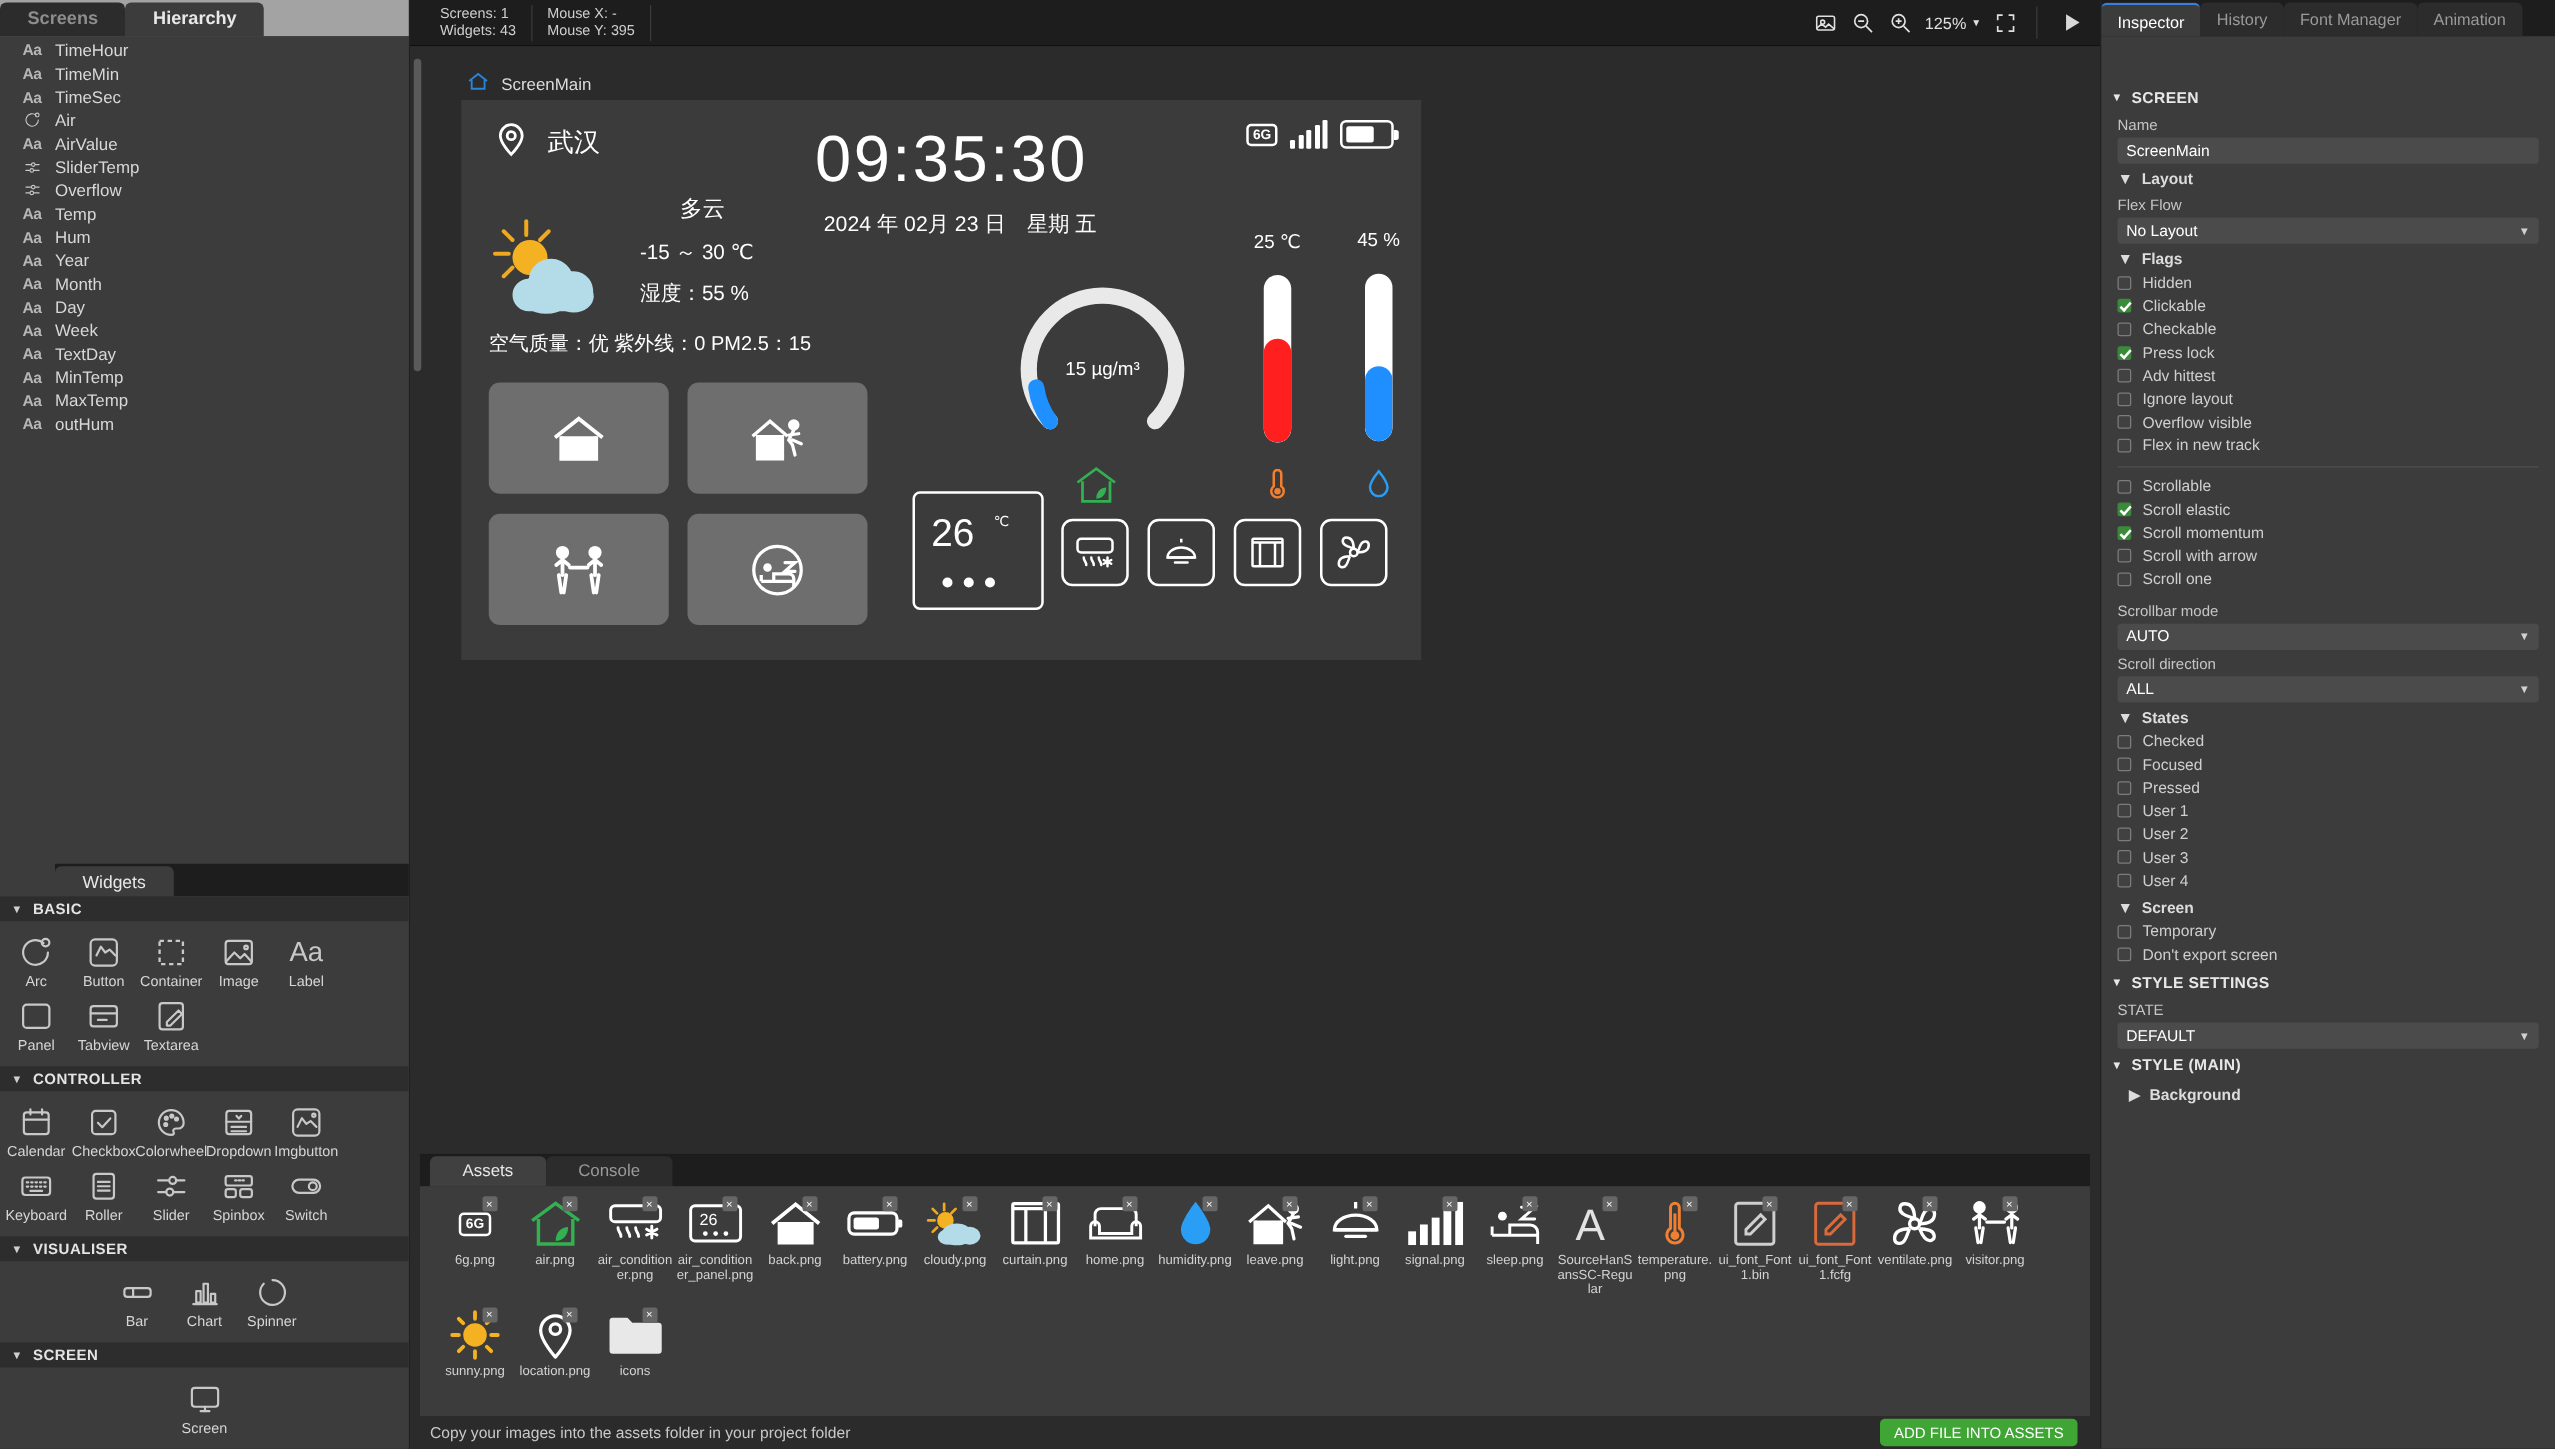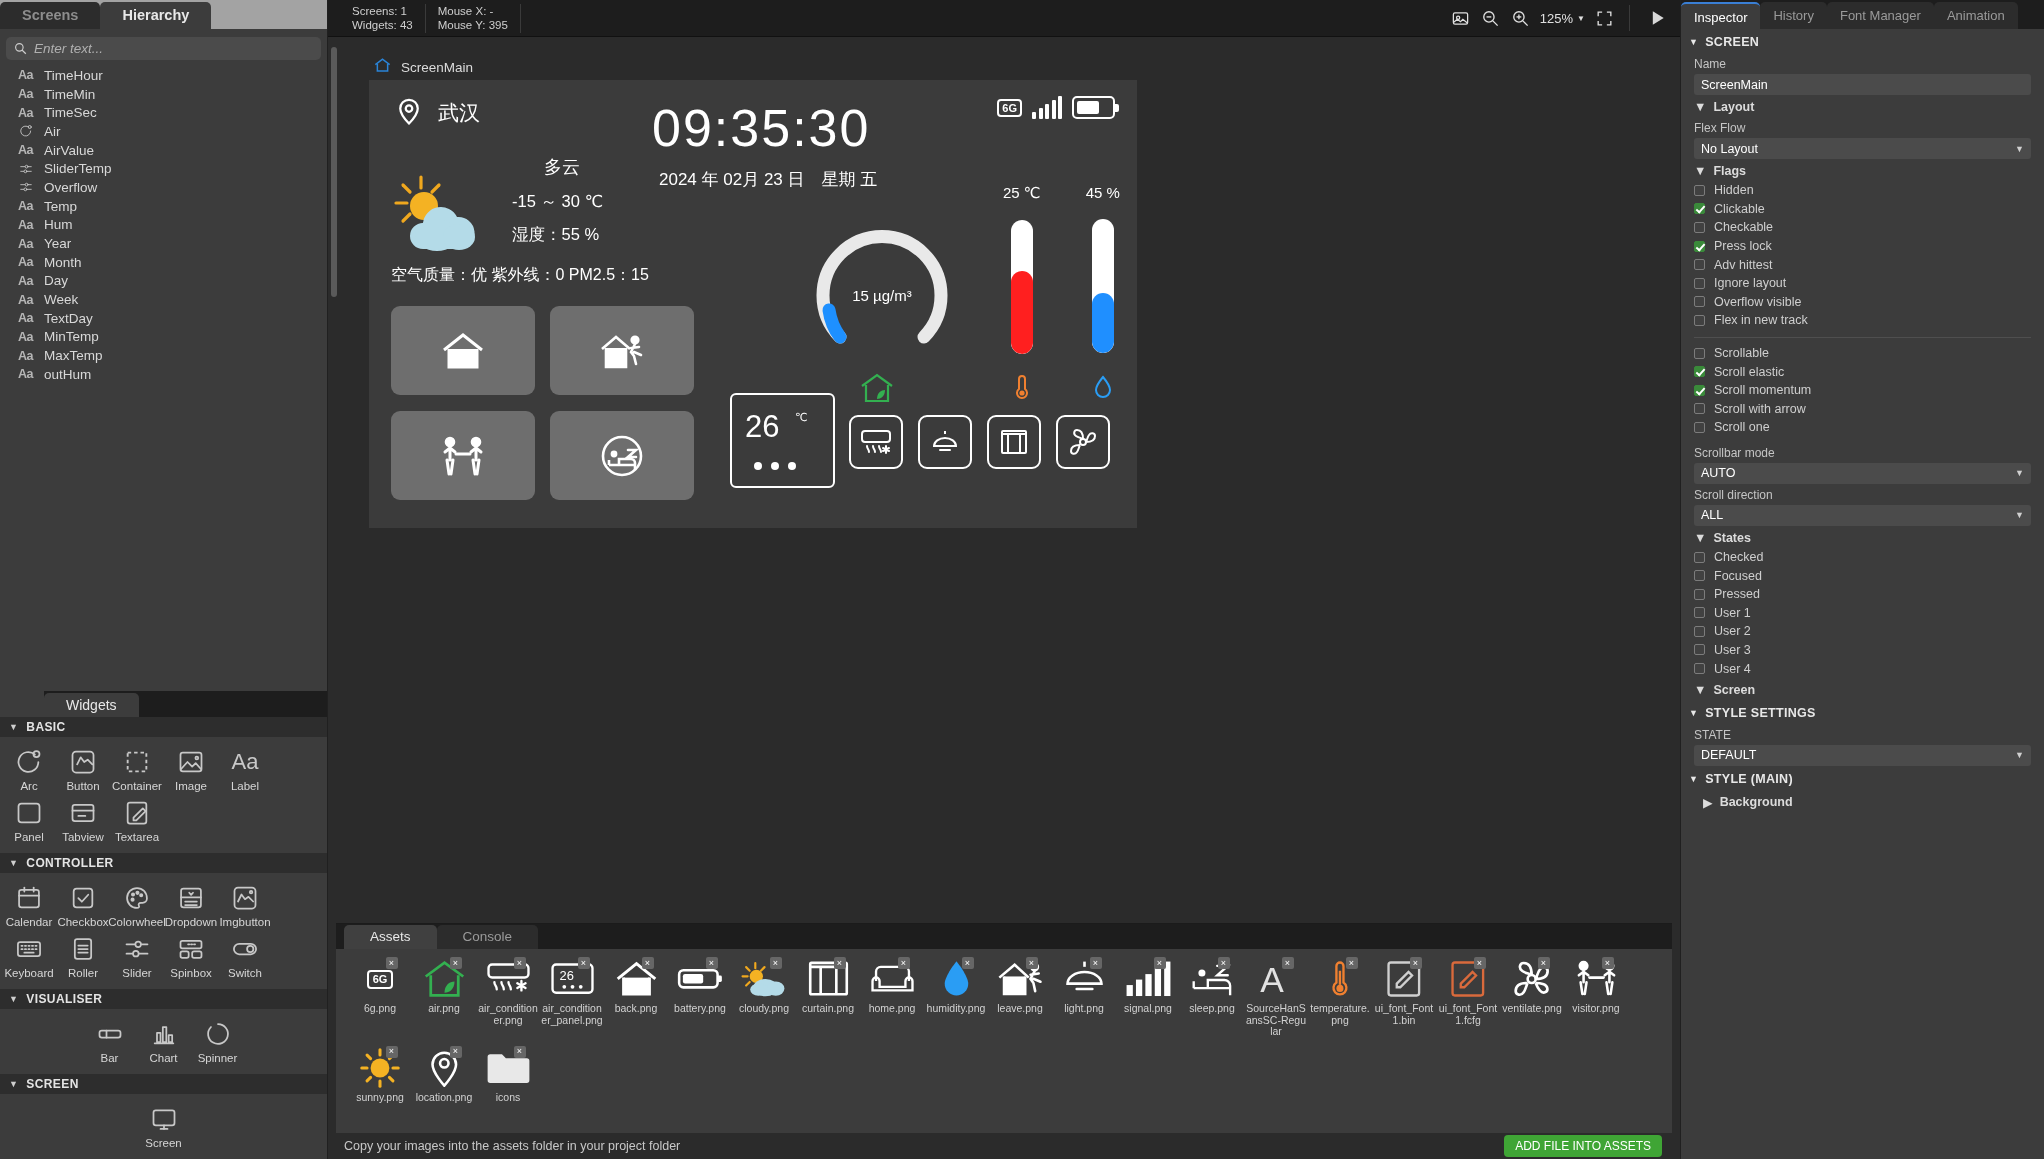--- a/index.html
+++ b/index.html
@@ -173,21 +173,21 @@
   .assets-footer {
     height: 26px; flex: 0 0 26px; background: #2b2b2b; display: flex; align-items: center;
     padding: 0 8px; font-size: 12.5px; color: #c8c8c8; position: relative;
   }
   .addbtn {
     position: absolute; right: 10px; top: 2px; background: #3fa535; color: #fff; font-size: 12px;
     padding: 4px 11px; border-radius: 4px; border: 0; font-family: "Liberation Sans", sans-serif;
   }
 
   
-  .right { width: 364px; flex: 0 0 364px; background: #3c3c3c; display: flex; flex-direction: column; border-left: 1px solid #202020; }
+  .right { width: 364px; flex: 0 0 364px; background: #3c3c3c; display: flex; flex-direction: column; border-left: 1px solid #202020; gap: 36px; }
   .right-tabs { height: 29px; background: #1d1d1d; display: flex; align-items: flex-end; flex: 0 0 29px; }
   .right-tabs .tab { font-size: 13px; padding: 6px 13px; color: #9a9a9a; background: #2c2c2c; border-top-left-radius: 5px; border-top-right-radius: 5px; height: 27px; line-height: 15px; }
   .right-tabs .tab.active { background: #3c3c3c; color: #ffffff; border-top: 2px solid #3a7fd5; }
   .rbody { flex: 1 1 auto; overflow: hidden; padding: 0 0 0 0; }
   .rsection { display: flex; align-items: center; gap: 7px; padding: 6px 0 4px 8px; font-size: 12.5px; font-weight: bold; color: #e8e8e8; letter-spacing: 0.3px;}
   .rsection .caret { font-size: 9px; }
   .rsub { display: flex; align-items: center; gap: 7px; padding: 5px 0 3px 13px; font-size: 12.5px; font-weight: bold; color: #dcdcdc; }
   .rlabel { font-size: 12px; color: #c5c5c5; padding: 4px 0 3px 13px; }
   .rfield {
     margin: 0 13px; background: #4b4b4b; height: 21px; border-radius: 3px; display: flex; align-items: center;
@@ -213,31 +213,20 @@
 
 
   <div class="body">
 
     <div class="left">
       <div class="tabstrip">
         <div class="tab">Screens</div>
         <div class="tab active">Hierarchy</div>
       </div>
 
-      <div class="searchwrap">
-        <div class="searchbox">
-          <span class="sicon">
-            <svg viewBox="0 0 16 16">
-                <circle cx="6.6" cy="6.6" r="4.6" fill="none" stroke="#cfcfcf" stroke-width="1.4"></circle>
-                <line x1="10" y1="10" x2="14.5" y2="14.5" stroke="#cfcfcf" stroke-width="1.6"></line>
-              </svg>
-          </span>
-          <input type="text" placeholder="Enter text..." style="">
-        </div>
-      </div>
 
       <div class="hierarchy" id="hierarchy-list">
           <div class="hrow">
             <span class="hicon">
               <span class="aa">Aa</span>
             </span>
             <span>TimeHour</span>
           </div>
           <div class="hrow">
             <span class="hicon">
@@ -1251,20 +1240,30 @@
             <div class="rcheck">
               <span class="cbox"></span>
               <span>User 4</span>
             </div>
           </div>
 
         <div class="rsub">
           <span class="caret">▼</span>
           <span>Screen</span>
         </div>
+        <div id="screen-flags-list">
+            <div class="rcheck">
+              <span class="cbox"></span>
+              <span>Temporary</span>
+            </div>
+            <div class="rcheck">
+              <span class="cbox"></span>
+              <span>Don't export screen</span>
+            </div>
+          </div>
 
         <div class="rsection">
           <span class="caret">▼</span>
           <span>STYLE SETTINGS</span>
         </div>
         <div class="rlabel">STATE</div>
         <div class="rselect">
           <span>DEFAULT</span>
           <span class="ch">▼</span>
         </div>

